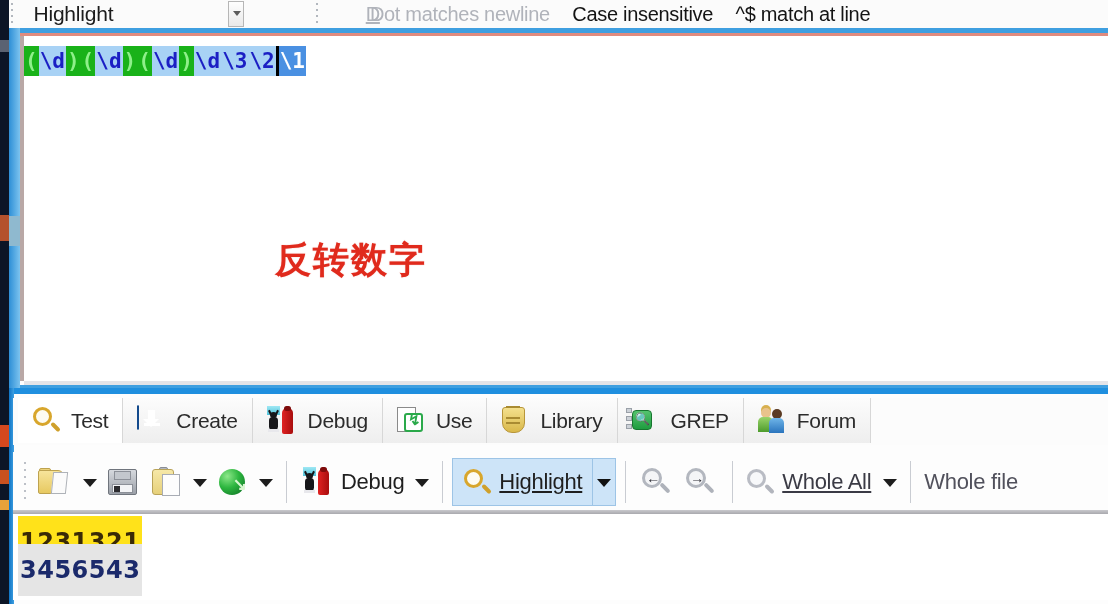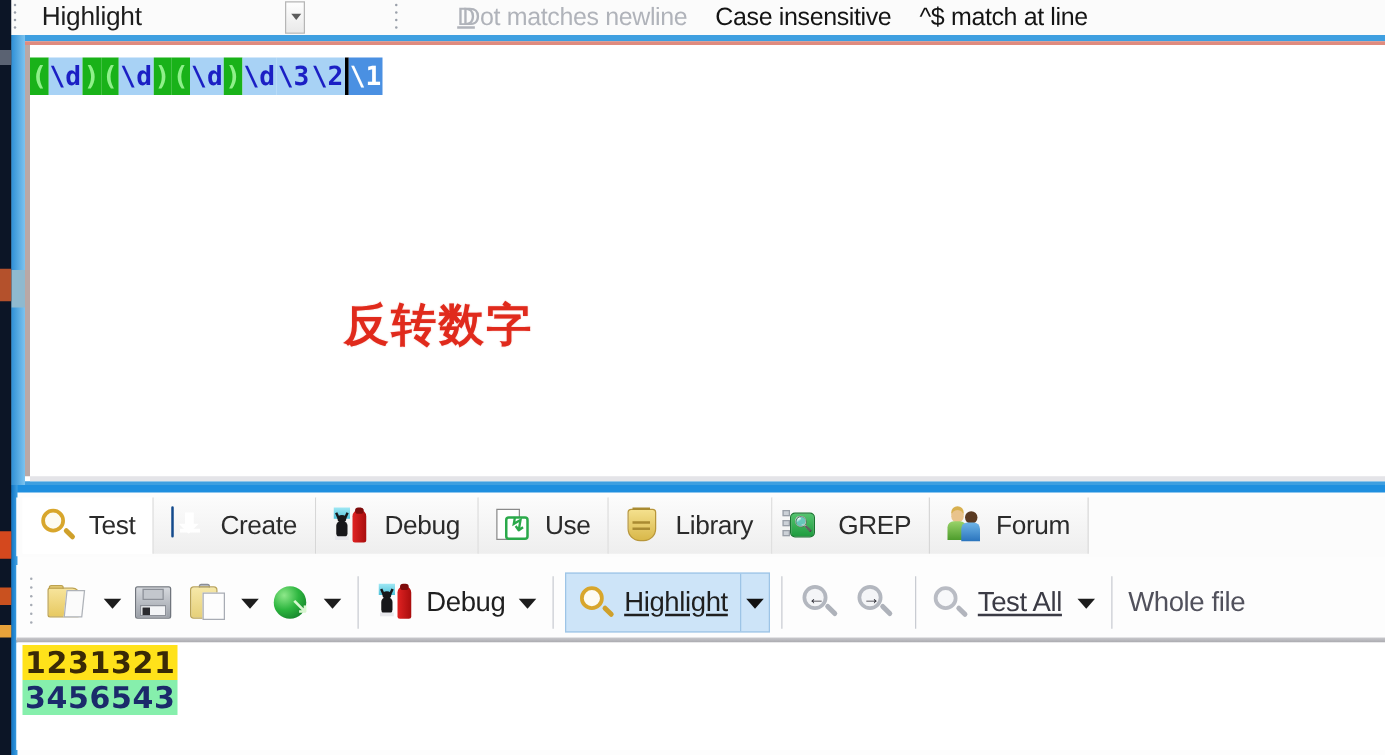--- a/index.html
+++ b/index.html
@@ -637,25 +637,25 @@
     background: #ffffff;
     padding: 2px 0 0 5px;
     font-family: "DejaVu Sans", sans-serif;
   }
   .test-line {
     display: inline-block;
     font-size: 24px;
     font-weight: 700;
     line-height: 28px;
     letter-spacing: 0.5px;
-    padding: 0 2px;
+    padding: 12px 2px;
     white-space: pre;
   }
   .test-line.hl-yellow { background: #ffe21a; color: #3a2a06; }
-  .test-line.hl-blue   { background: #86efac; color: #1b2a6b; }
+  .test-line.hl-blue   { background: #e5e5e5; color: #1b2a6b; }
   .test-row { display: block; height: 28px; }
 
   
   .lower-left-edge {
     position: absolute;
     left: 9px; top: 388px;
     width: 5px; height: 216px;
     background: linear-gradient(90deg,#0f74c4,#3fa0e2);
   }
   .top-blue-line {
@@ -909,21 +909,21 @@
       </span>
     </span>
 
     <span class="tb-sep"></span>
 
     <span class="tb-listall">
       <span class="tab-ico" style="width:28px;height:28px">
         <span class="ico-mag grey"></span>
           <span class="ico-mag-h grey"></span>
       </span>
-      <span class="tb-label grey" style="text-decoration:underline">Test All</span>
+      <span class="tb-label grey" style="text-decoration:underline">Whole All</span>
       <span class="tb-arrow" style="width:18px"></span>
     </span>
 
     <span class="tb-sep"></span>
 
     <span class="tb-label muted" style="margin-left:4px">Whole file</span>
 
   </div>
 
   <div class="test-sep"></div>

